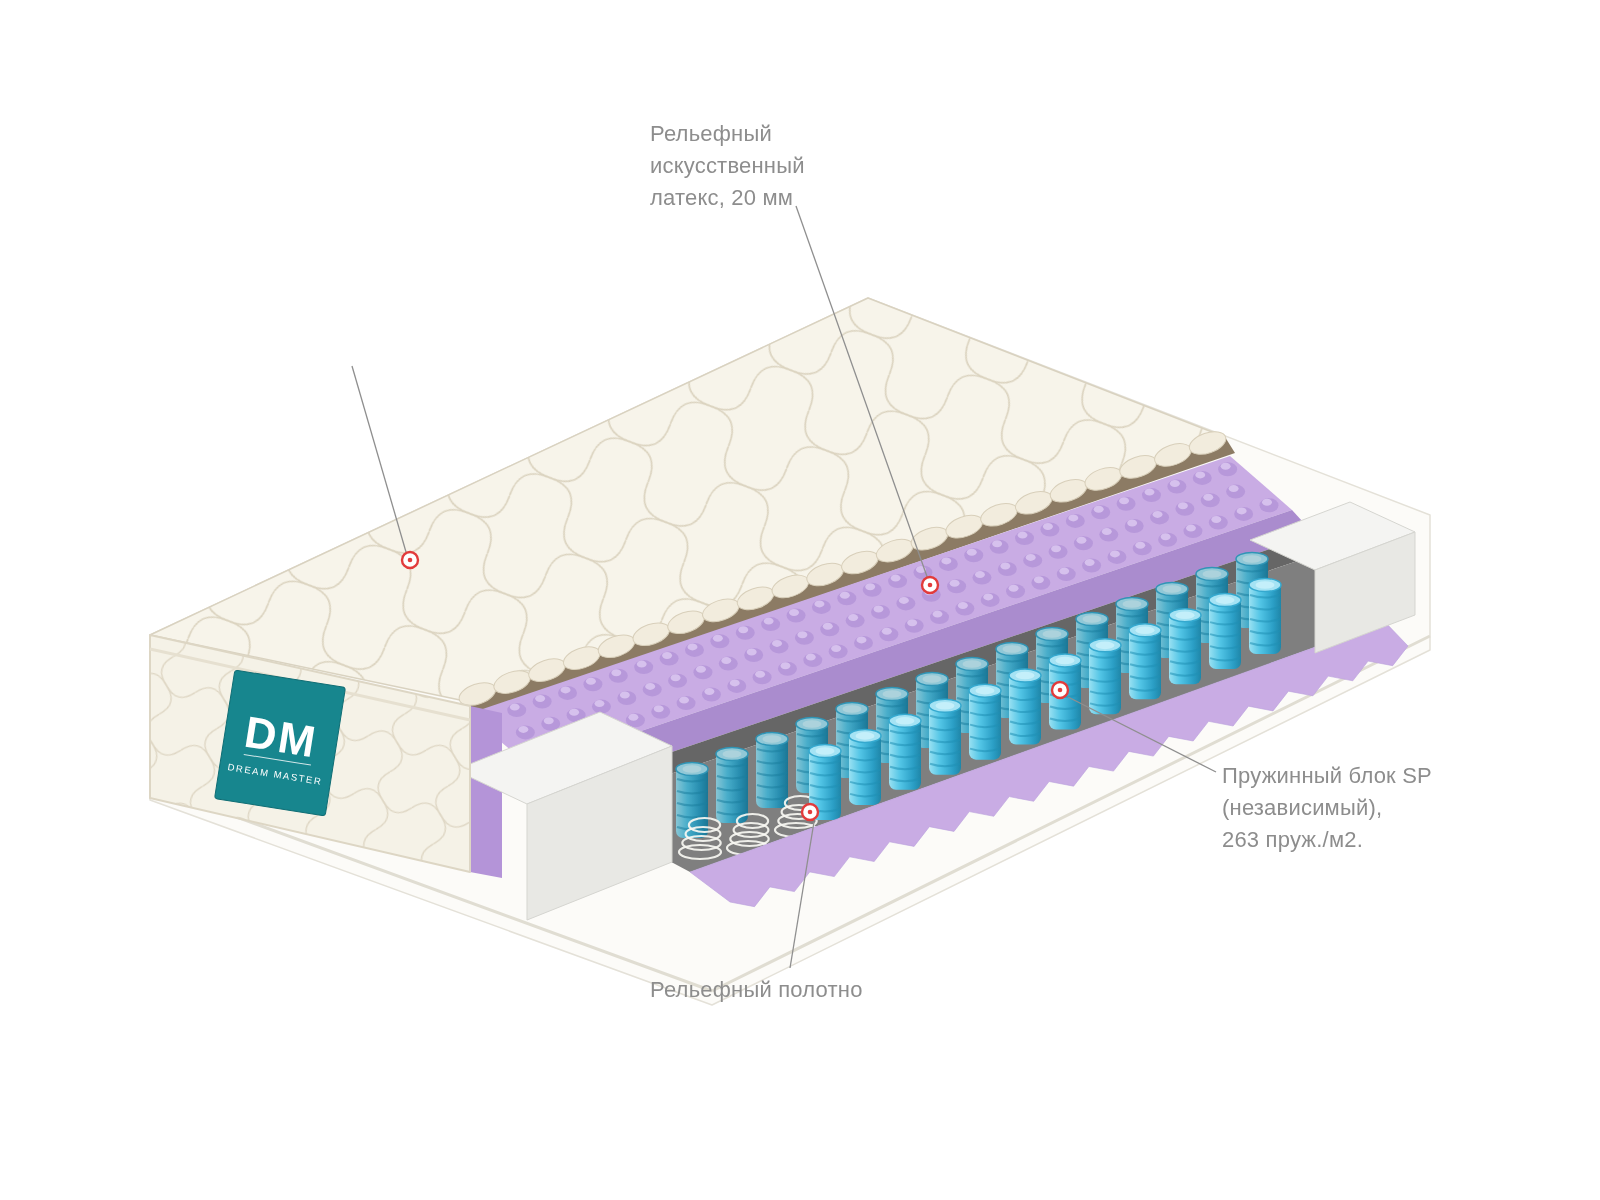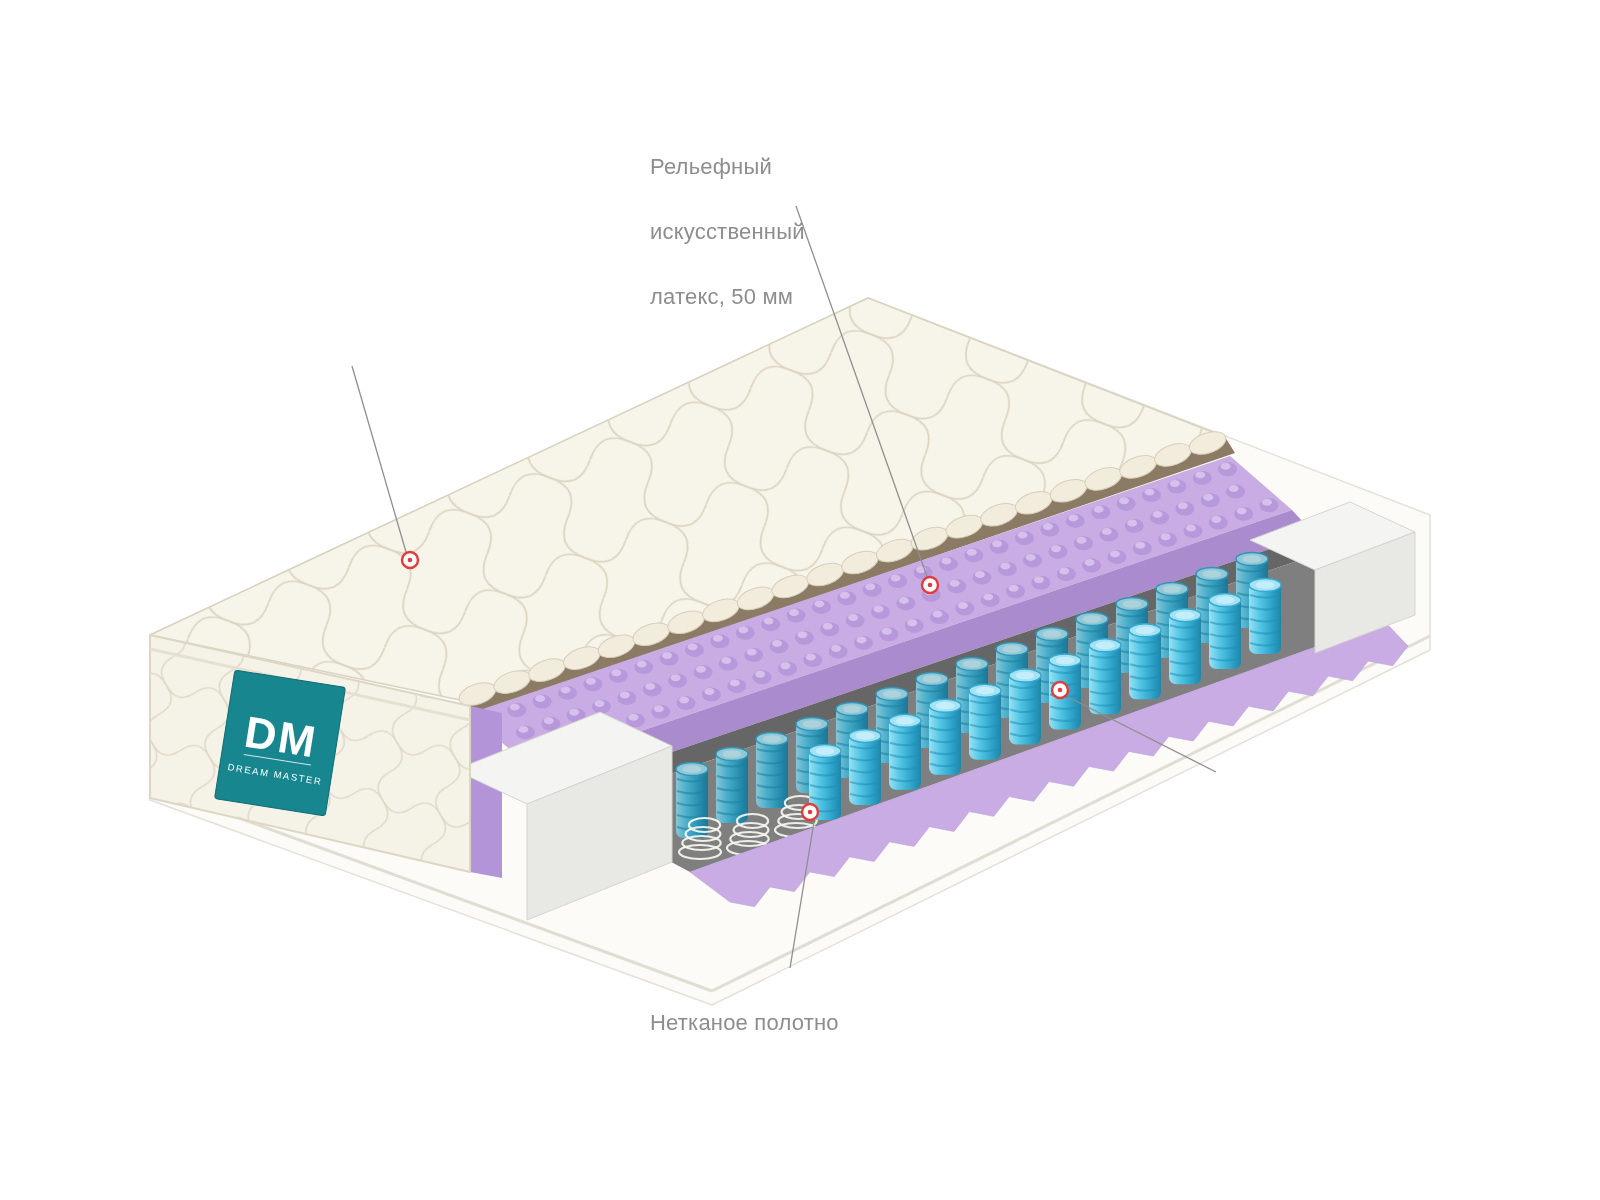--- a/index.html
+++ b/index.html
@@ -1,20 +1,20 @@
 <!DOCTYPE html>
 <html><head>
 <meta charset="utf-8">
 <style>
   html,body{margin:0;padding:0;background:#fff;}
   .stage{position:relative;width:1600px;height:1200px;background:#fff;overflow:hidden;
          font-family:"Liberation Sans",sans-serif;}
   .stage svg{position:absolute;inset:0;}
   .note{position:absolute;color:#8d8d8d;font-size:22px;line-height:1.45;letter-spacing:.2px;z-index:5;}
-  .note span{display:block;margin-top:33px;}
+  .note span{display:block;}
 </style>
 </head>
 <body>
 
 <div class="stage">
 
 <svg viewBox="0 0 1600 1200" width="1600" height="1200">
   <defs>
     <pattern id="quiltP" width="88" height="88" patternUnits="userSpaceOnUse" patternTransform="rotate(-24)">
       <rect width="88" height="88" fill="#f7f4ea"></rect>
@@ -357,19 +357,24 @@
     <g transform="translate(810,812)">
       <circle r="8" fill="#fff" stroke="#e23b3b" stroke-width="2.4"></circle>
           <circle r="2.3" fill="#e23b3b"></circle>
     </g>
   </g>
 </svg>
 
 <div class="note" style="left:650px;top:118px">
   <span>Рельефный</span>
   <span>искусственный</span>
-  <span>латекс, 50 мм</span>
+  <span>латекс, 20 мм</span>
+</div>
+<div class="note" style="left:1222px;top:760px">
+  <span>Пружинный блок SP</span>
+  <span>(независимый),</span>
+  <span>263 пруж./м2.</span>
 </div>
 <div class="note" style="left:650px;top:974px">
-  <span>Нетканое полотно</span>
+  <span>Рельефный полотно</span>
 </div>
 
 </div>
 
 </body></html>

